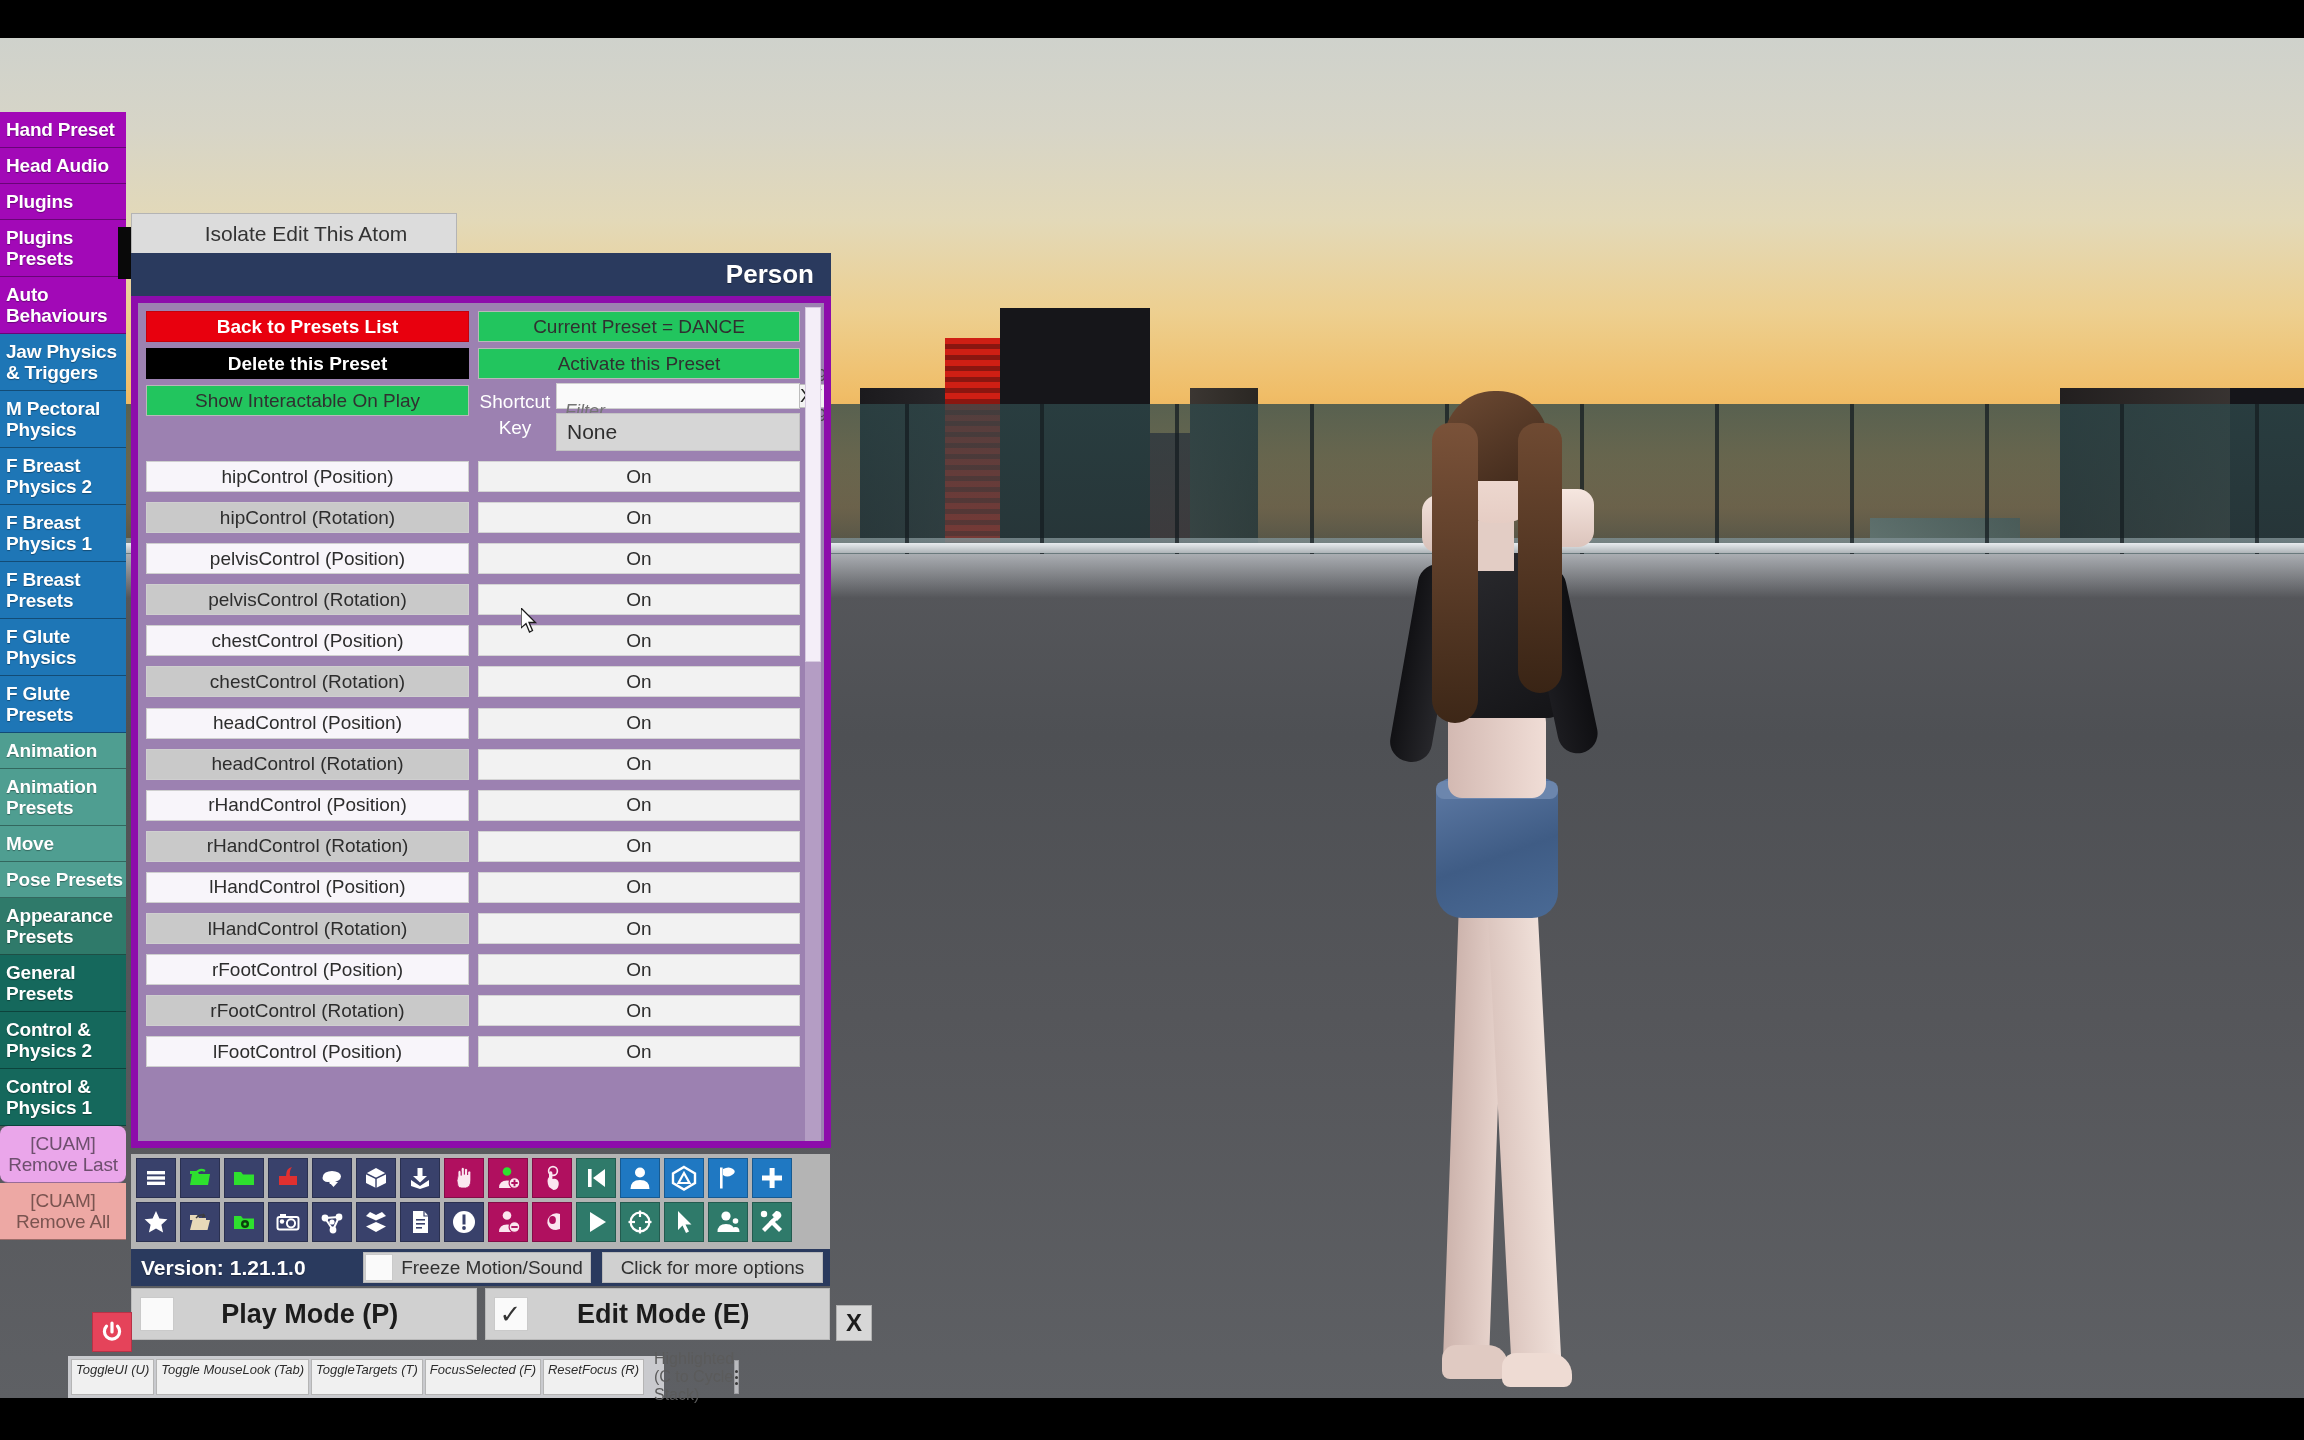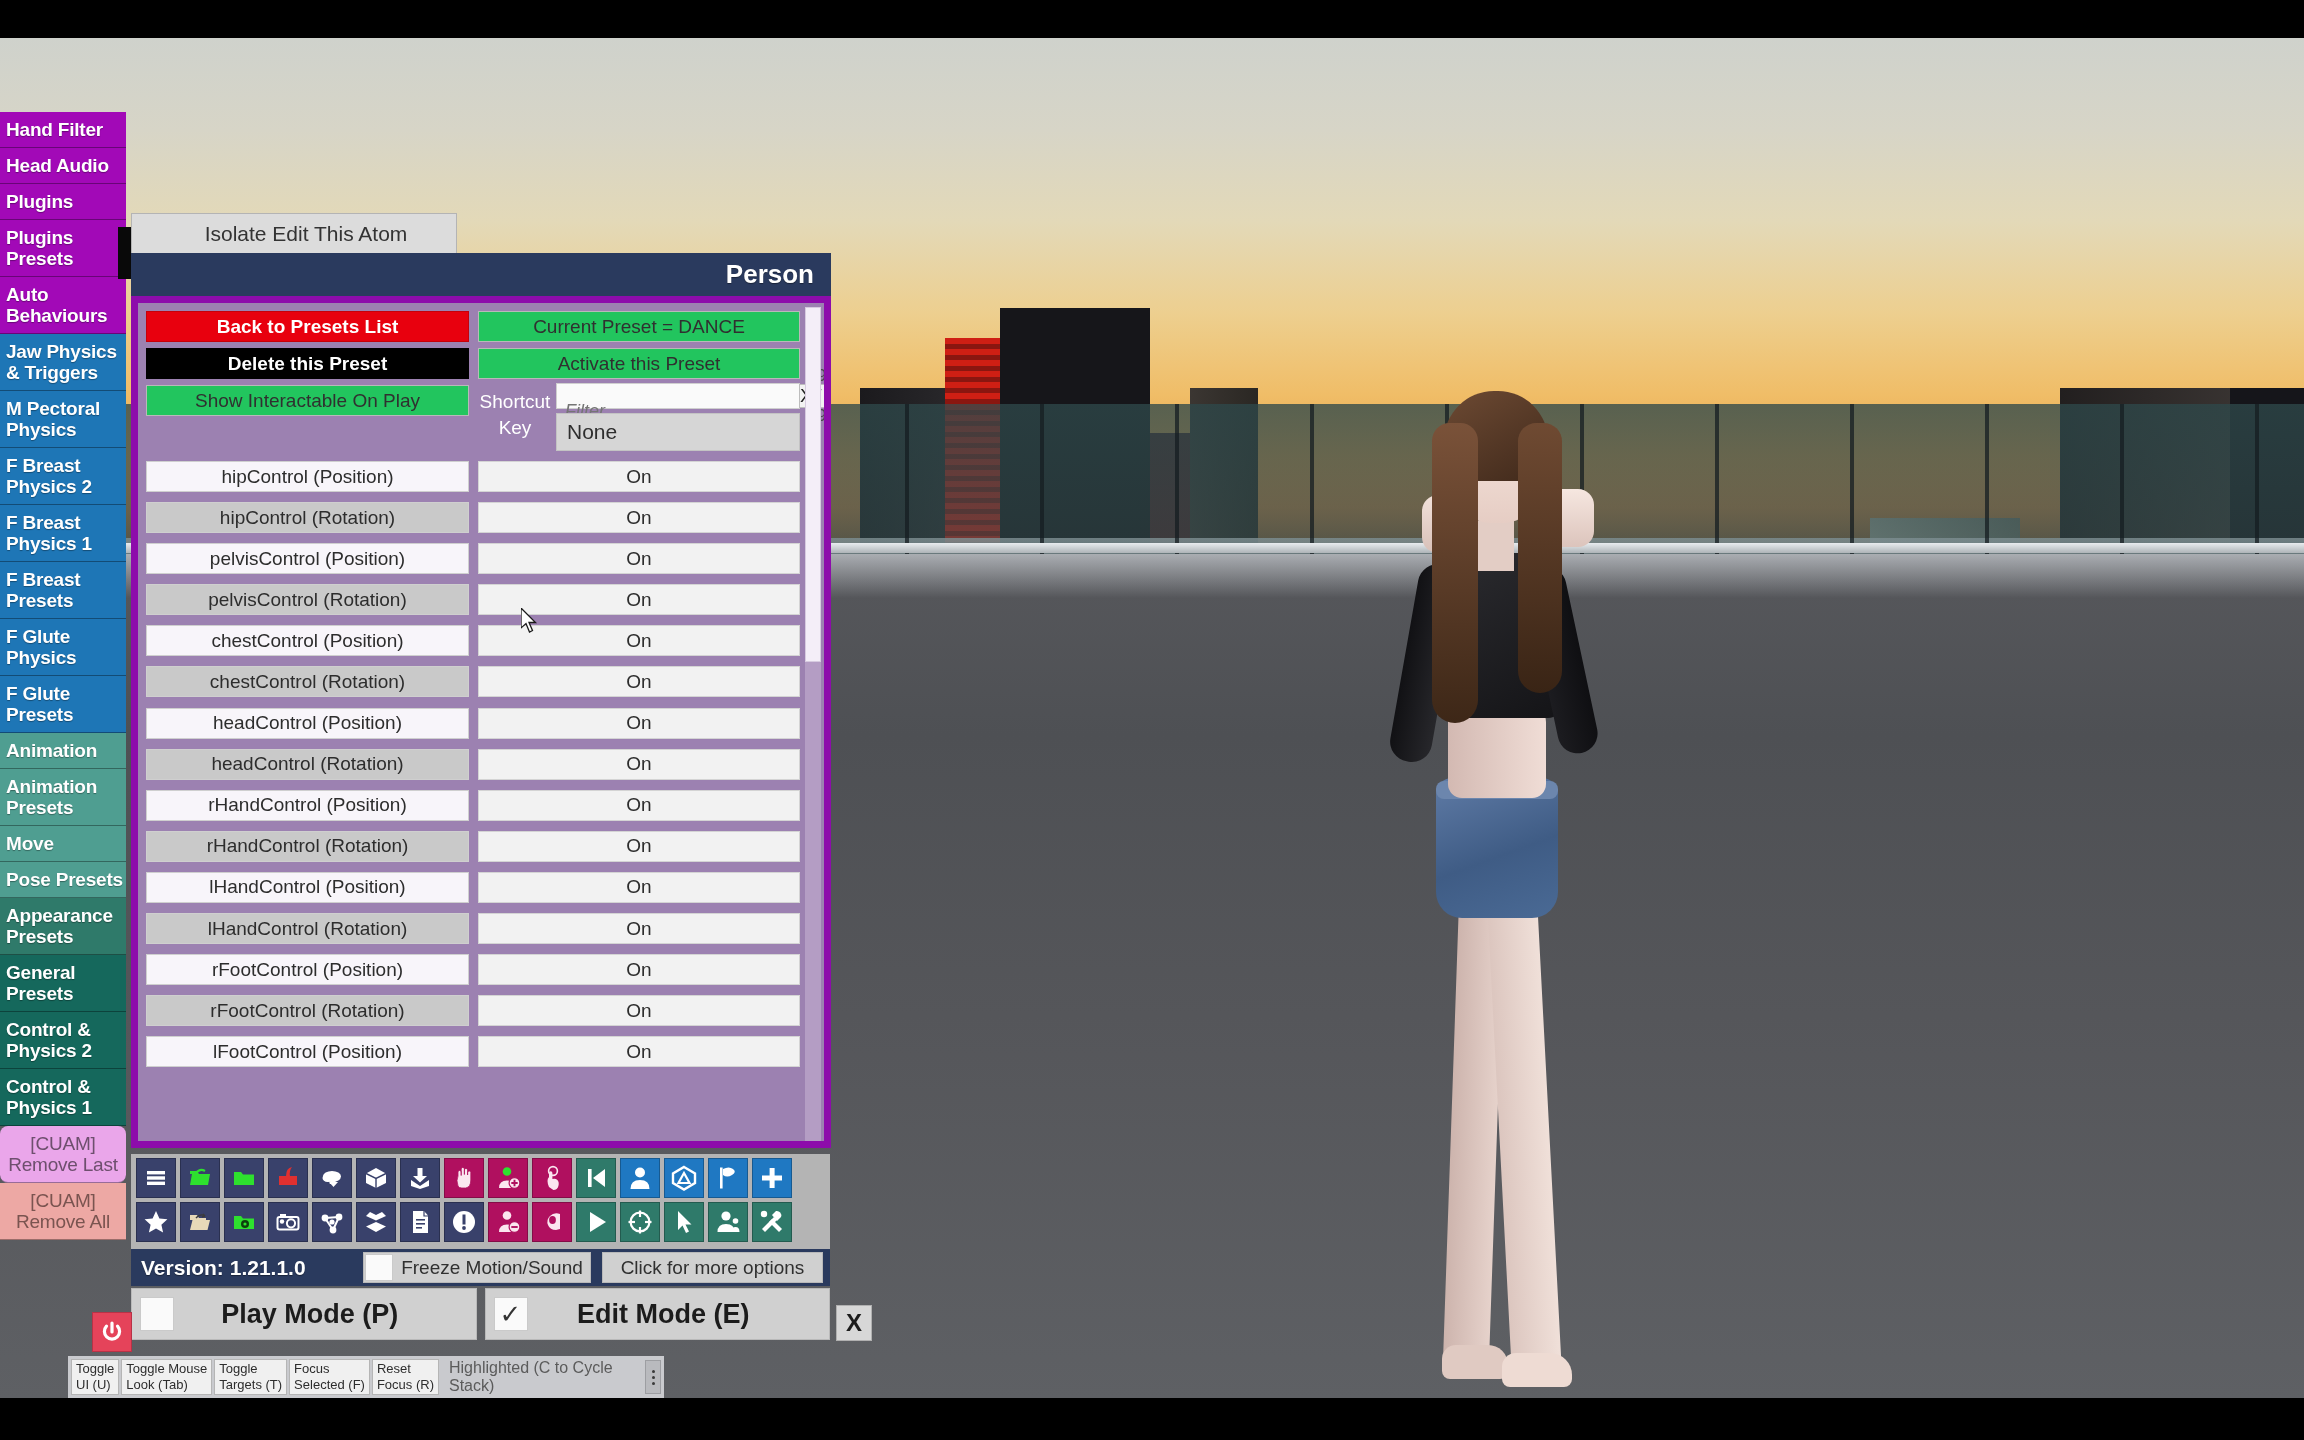--- a/index.html
+++ b/index.html
@@ -252,23 +252,24 @@
     display:flex; align-items:center; justify-content:center;
   }
 
   
   .statusbar {
     position:absolute; left:68px; top:1356px; width:596px; height:42px;
     background:#c9cace; display:flex; align-items:center; padding:3px;
   }
   .sb-btn {
     background:#f0f0f0; border:1px solid #b5b5b5; height:36px;
-    font-size:13px; color:#2d2d2d; text-align:left; line-height:16px;
-    padding:2px 4px; display:flex; flex-direction:column; justify-content:center;
+    font-size:13px; color:#2d2d2d; text-align:right; line-height:16px;
+    padding:2px 4px; display:flex; flex-direction:row; justify-content:center;
     white-space:nowrap;
+    font-style:italic;
   }
   .sb-text { flex:1; font-size:16px; color:#5b5b5b; padding-left:10px; }
   .sb-dots {
     width:16px; height:34px; background:#b9babe; border:1px solid #9d9ea2;
     display:flex; flex-direction:column; align-items:center; justify-content:center; gap:3px;
   }
   .sb-dots i { width:3px; height:3px; background:#3a3a3a; border-radius:50%; display:block; }
 
   
   .cursor { position:absolute; left:390px; top:355px; width:18px; height:26px; }
@@ -339,21 +340,21 @@
         <div style="position:absolute;left:62px;top:140px;width:46px;height:300px;background:linear-gradient(to bottom,#7a5239,#3d2717);border-radius:20px 20px 26px 26px;"></div>
         <div style="position:absolute;left:148px;top:140px;width:44px;height:270px;background:linear-gradient(to bottom,#6f4a32,#392415);border-radius:20px 20px 24px 24px;"></div>
 
         <div style="position:absolute;left:72px;top:1062px;width:66px;height:34px;background:#e0cac2;border-radius:14px 20px 8px 8px;"></div>
         <div style="position:absolute;left:132px;top:1070px;width:70px;height:34px;background:#eedbd3;border-radius:14px 22px 8px 8px;"></div>
       </div>
     </div>
   </div>
 
   <div class="side-tabs">
-      <div class="side-tab t-purple"><span>Hand Filter</span></div>
+      <div class="side-tab t-purple"><span>Hand Preset</span></div>
       <div class="side-tab t-purple"><span>Head Audio</span></div>
       <div class="side-tab t-purple"><span>Plugins</span></div>
       <div class="side-tab t-purple"><span>Plugins Presets</span></div>
       <div class="side-tab t-purple"><span>Auto Behaviours</span></div>
       <div class="side-tab t-blue"><span>Jaw Physics &amp; Triggers</span></div>
       <div class="side-tab t-blue"><span>M Pectoral Physics</span></div>
       <div class="side-tab t-blue"><span>F Breast Physics 2</span></div>
       <div class="side-tab t-blue"><span>F Breast Physics 1</span></div>
       <div class="side-tab t-blue"><span>F Breast Presets</span></div>
       <div class="side-tab t-blue"><span>F Glute Physics</span></div>

